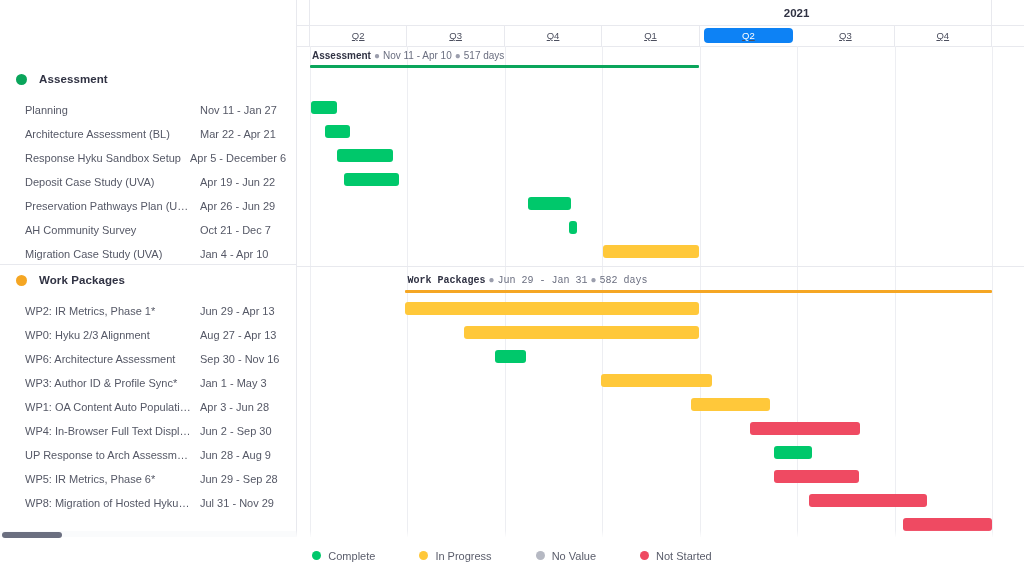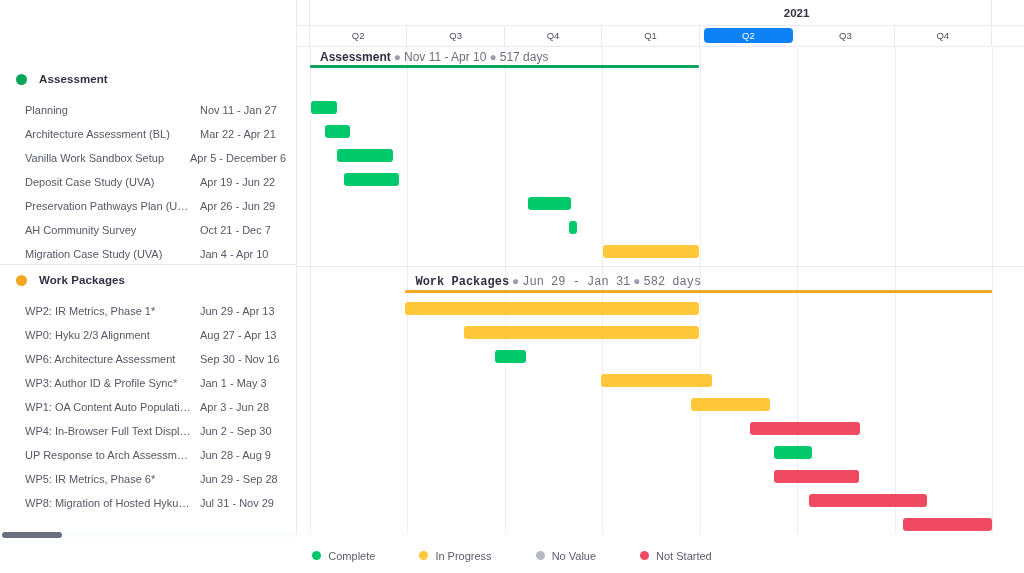--- a/index.html
+++ b/index.html
@@ -75,41 +75,42 @@
     font-size:11.5px;font-weight:bold;color:#303243;
     border-right:1px solid #e8e9ee;
     box-sizing:border-box;
   }
   .q-cell{
     position:absolute;top:0;height:21px;
     display:flex;align-items:center;justify-content:center;
     font-size:9.5px;color:#4b4e5e;
     border-right:1px solid #e8e9ee;
     box-sizing:border-box;
+    text-decoration:underline;
   }
   .q-cell.current{
     border-right:none;
   }
   .q-pill{
     background:#0d82f5;color:#fff;border-radius:4px;
     width:calc(100% - 8px);height:15px;
     display:flex;align-items:center;justify-content:center;
     font-size:9.5px;
   }
   #grid{
     position:absolute;top:46px;left:0;right:0;bottom:0;
   }
   .vline{
     position:absolute;top:0;bottom:0;width:1px;background:#edeef2;
   }
   #bars{
     position:absolute;top:46px;left:0;right:0;bottom:0;
   }
   .sum-label{
-    position:absolute;font-size:12px;color:#6b6f80;white-space:nowrap;margin-left:8px;
+    position:absolute;font-size:10px;color:#6b6f80;white-space:nowrap;
   }
   .sum-label b{color:#303243;font-weight:bold;}
   .sum-label .sep{color:#9b9ead;padding:0 3px;}
   .sum-bar{
     position:absolute;height:3px;border-radius:1px;
   }
   .bar{
     position:absolute;height:13px;border-radius:3px;
   }
   .row-sep{
@@ -155,21 +156,21 @@
         </div>
         <div class="task-row">
           <span class="task-name">Planning</span>
           <span class="task-dates">Nov 11 - Jan 27</span>
         </div>
         <div class="task-row">
           <span class="task-name">Architecture Assessment (BL)</span>
           <span class="task-dates">Mar 22 - Apr 21</span>
         </div>
         <div class="task-row">
-          <span class="task-name">Vanilla Work Sandbox Setup</span>
+          <span class="task-name">Response Hyku Sandbox Setup</span>
           <span class="task-dates">Apr 5 - December 6</span>
         </div>
         <div class="task-row">
           <span class="task-name">Deposit Case Study (UVA)</span>
           <span class="task-dates">Apr 19 - Jun 22</span>
         </div>
         <div class="task-row">
           <span class="task-name">Preservation Pathways Plan (UVA)</span>
           <span class="task-dates">Apr 26 - Jun 29</span>
         </div>

